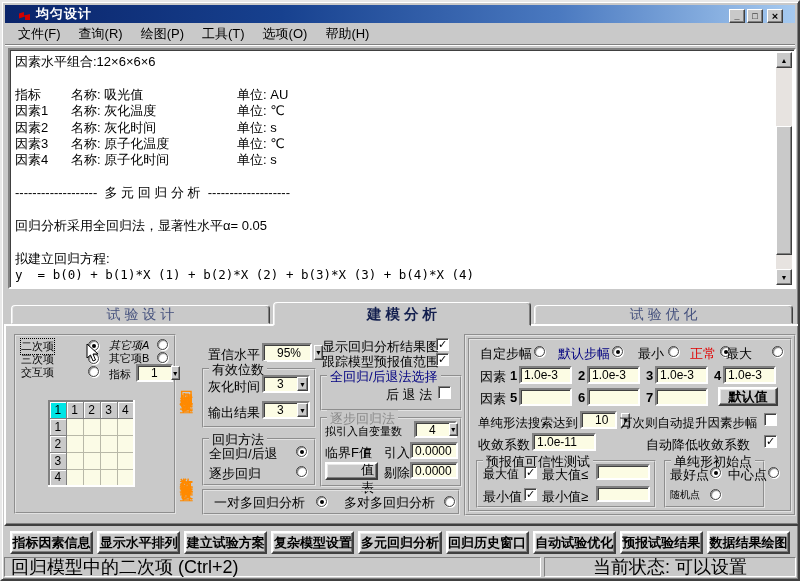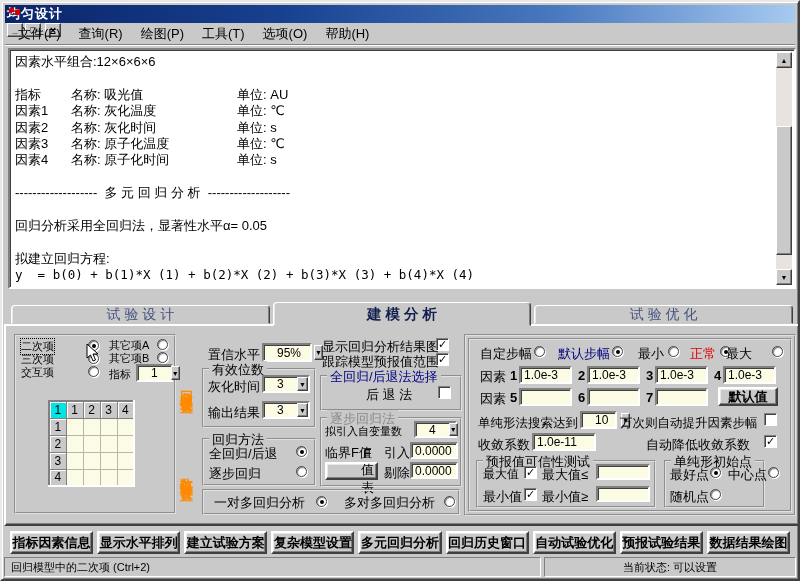--- a/index.html
+++ b/index.html
@@ -3,21 +3,21 @@
 <meta charset="utf-8">
 <style>
   html,body{margin:0;padding:0;background:#777;}
   *{box-sizing:border-box;font-family:"Liberation Sans","DejaVu Sans",sans-serif;}
   .window{position:relative;width:800px;height:581px;background:#c9c9c9;
     border:2px solid;border-color:#e8e8e8 #404040 #404040 #e8e8e8;
     box-shadow:inset 1px 1px 0 #fff, inset -1px -1px 0 #808080;overflow:hidden;}
   
   .titlebar{position:absolute;left:3px;top:3px;right:3px;height:18px;
     background:linear-gradient(to right,#0a246a 0%,#17418f 35%,#4a79c0 70%,#a6caf0 100%);
-    display:flex;align-items:flex-start;padding:0 2px;flex-direction:column;}
+    display:flex;align-items:flex-end;padding:0 12px;}
   .app-icon{width:15px;height:13px;margin:0 3px 0 1px;position:relative;}
   .app-icon i{position:absolute;left:1px;top:2px;width:11px;height:8px;background:#d00000;
     clip-path:polygon(0 20%,45% 0,45% 45%,100% 25%,100% 100%,55% 100%,55% 55%,0 80%);}
   .title-text{color:#fff;font-weight:bold;font-size:13px;letter-spacing:1px;flex:1;}
   .winbtns{display:flex;gap:2px;}
   .wbtn{width:16px;height:14px;background:#c9c9c9;border:1px solid;border-color:#fff #404040 #404040 #fff;
     box-shadow:inset -1px -1px 0 #808080;font-size:9px;line-height:10px;padding:0;display:flex;
     align-items:center;justify-content:center;font-weight:bold;color:#000;}
   .wbtn.close{margin-left:2px;font-size:11px;}
   
@@ -81,21 +81,21 @@
   .grid{position:absolute;border-collapse:collapse;background:#fbfbe6;
     border:2px solid;border-color:#808080 #fff #fff #808080;}
   .grid td{width:17px;height:17px;padding:0;text-align:center;font-size:12px;border:1px solid #b8b8a8;}
   .grid td.gh{background:#c9c9c9;border:1px solid #808080;box-shadow:inset 1px 1px 0 #fff;}
   .grid td.corner{background:#00e5e5;}
   .cursor{position:absolute;z-index:6;}
   
   .btnrow{position:absolute;left:8px;right:8px;top:529px;height:23px;display:flex;gap:4px;}
   .btnrow .btn{flex:1;font-weight:bold;}
   .statusbar{position:absolute;left:2px;right:2px;bottom:2px;height:22px;display:flex;gap:3px;padding-top:2px;}
-  .spanel{border:1px solid;border-color:#808080 #fff #fff #808080;font-size:11px;display:flex;
+  .spanel{border:1px solid;border-color:#808080 #fff #fff #808080;font-size:18px;display:flex;
     align-items:center;padding:0 6px;color:#000;}
   .spanel.left{flex:1;} .spanel.right{width:252px;justify-content:center;}
 </style>
 </head>
 <body>
 
 <div class="window">
 
   <div class="titlebar">
     <div class="app-icon">
@@ -169,21 +169,21 @@
     <div class="group" style="left:8px;top:8px;width:162px;height:180px;">
       <span class="slabel focus" style="left:5px;top:3px;">二次项</span>
       <span class="slabel" style="left:5px;top:16px;">三次项</span>
       <span class="slabel" style="left:5px;top:29px;">交互项</span>
       <span class="r checked" style="left:72px;top:4px;"></span>
       <span class="r" style="left:72px;top:17px;"></span>
       <span class="r" style="left:72px;top:30px;"></span>
       <svg class="cursor" style="left:70px;top:7px;" width="14" height="19" viewBox="0 0 14 19">
         <polygon points="1,1 1,15 4.5,12 7,18 9.5,17 7,11 12,11" fill="#fff" stroke="#000" stroke-width="1"></polygon>
       </svg>
-      <span class="slabel" style="left:93px;top:2px;">其它项A</span>
+      <span class="slabel" style="left:93px;top:2px;font-style:italic;">其它项A</span>
       <span class="slabel" style="left:93px;top:15px;">其它项B</span>
       <span class="r" style="left:141px;top:3px;"></span>
       <span class="r" style="left:141px;top:16px;"></span>
       <span class="slabel" style="left:93px;top:31px;">指标</span>
       <div class="dd" style="left:120px;top:28px;width:37px;height:18px;">
         <span class="ddv">1</span>
         <span class="ddb">
             <span class="ddg">▼</span>
           </span>
       </div>
@@ -269,21 +269,21 @@
     <span class="cb checked" style="left:430px;top:12px;">
         <span class="glyph">✓</span>
       </span>
     <span class="lab13" style="left:316px;top:27px;">跟踪模型预报值范围</span>
     <span class="cb checked" style="left:430px;top:27px;">
         <span class="glyph">✓</span>
       </span>
 
     <div class="group" style="left:314px;top:49px;width:142px;height:36px;">
       <span class="cap navy">全回归/后退法选择</span>
-      <span class="lab13" style="left:44px;top:9px;">后 退 法</span>
+      <span class="lab13" style="left:64px;top:9px;">后 退 法</span>
       <span class="cb" style="left:116px;top:9px;"></span>
     </div>
 
     <div class="group" style="left:314px;top:91px;width:142px;height:70px;">
       <span class="cap gray">逐步回归法</span>
       <span class="slabel" style="left:3px;top:5px;">拟引入自变量数</span>
       <div class="dd" style="left:92px;top:2px;width:43px;height:17px;">
         <span class="ddv">4</span>
         <span class="ddb">
             <span class="ddg">▼</span>
@@ -373,21 +373,21 @@
           <span class="slabel" style="left:64px;top:26px;font-size:13px;">最小值≥</span>
           <input class="field" style="left: 118px; top: 24px; width: 54px; height: 16px;" value="">
         </div>
 
         <div class="group" style="left:194px;top:120px;width:101px;height:48px;">
           <span class="cap">单纯形初始点</span>
           <span class="slabel" style="left:4px;top:4px;font-size:13px;">最好点</span>
           <span class="r checked" style="left:44px;top:5px;"></span>
           <span class="slabel" style="left:62px;top:4px;font-size:13px;">中心点</span>
           <span class="r" style="left:102px;top:5px;"></span>
-          <span class="slabel" style="left:4px;top:26px;font-size:13px;">随机点</span>
+          <span class="slabel" style="left:4px;top:26px;font-size:10px;">随机点</span>
           <span class="r" style="left:44px;top:27px;"></span>
         </div>
 
       </div>
     </div>
   </div>
 
   <div class="btnrow">
     <button class="btn">
         <span>指标因素信息</span>

